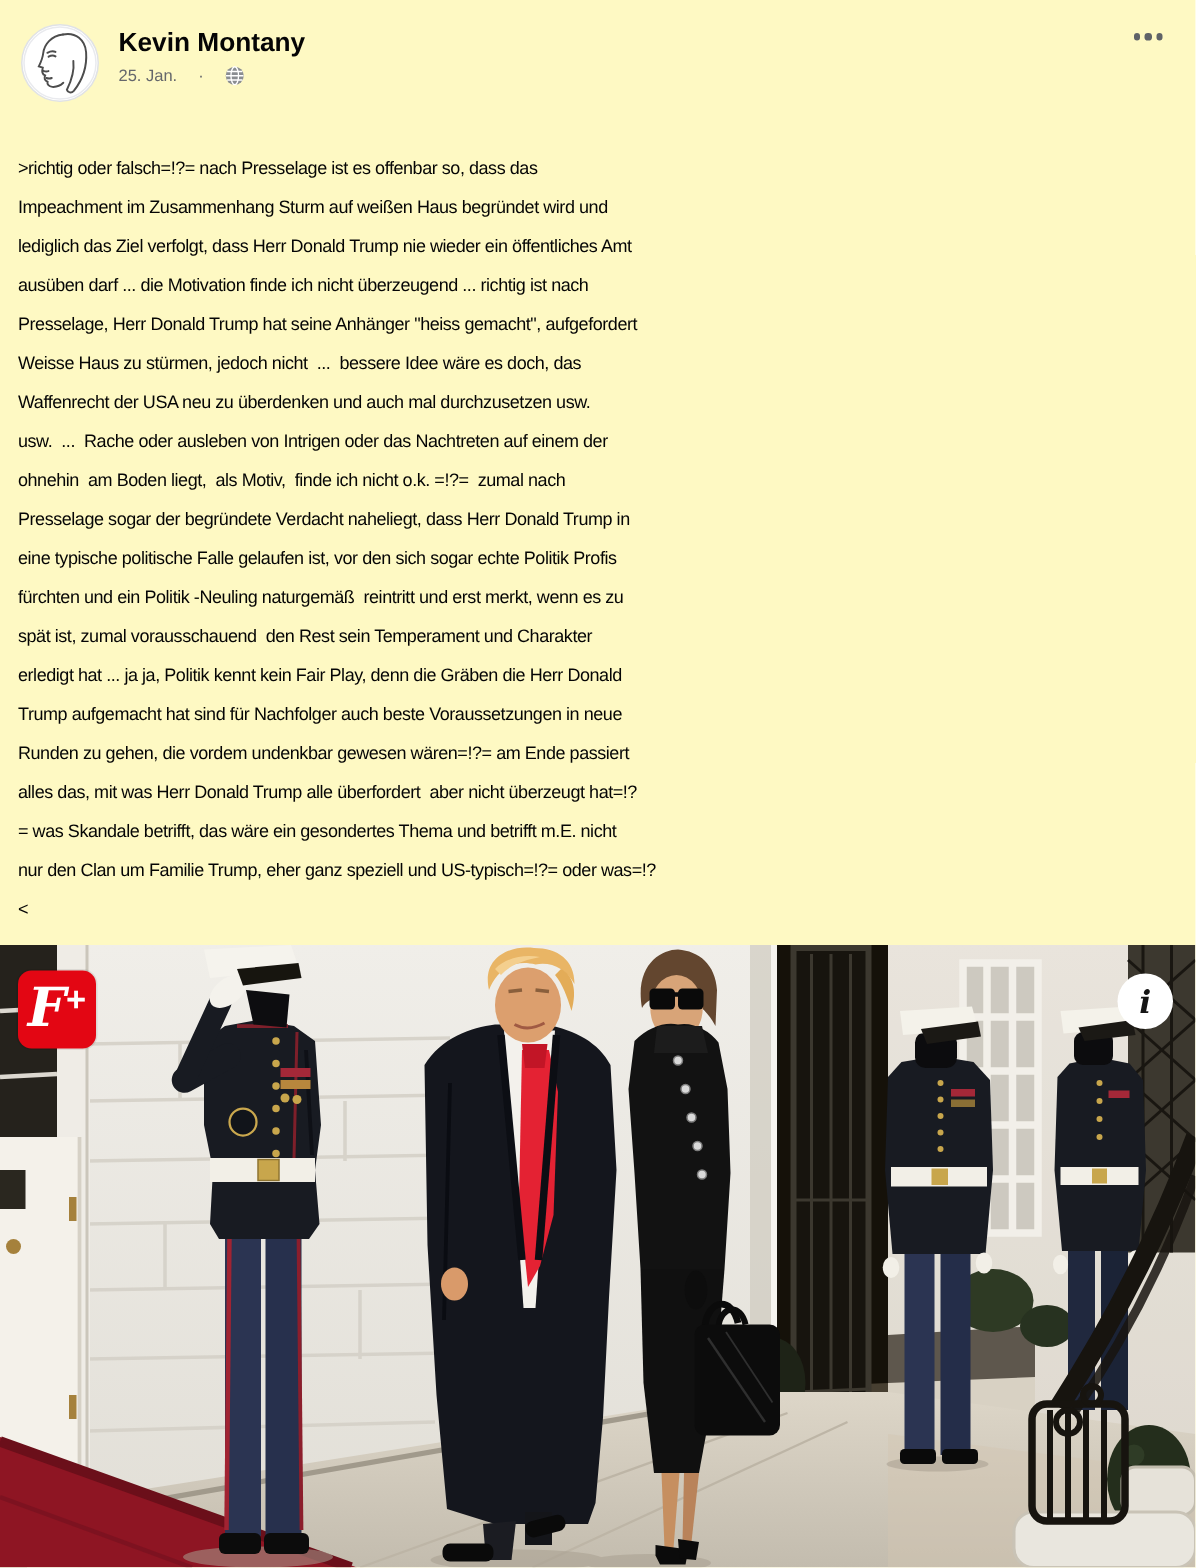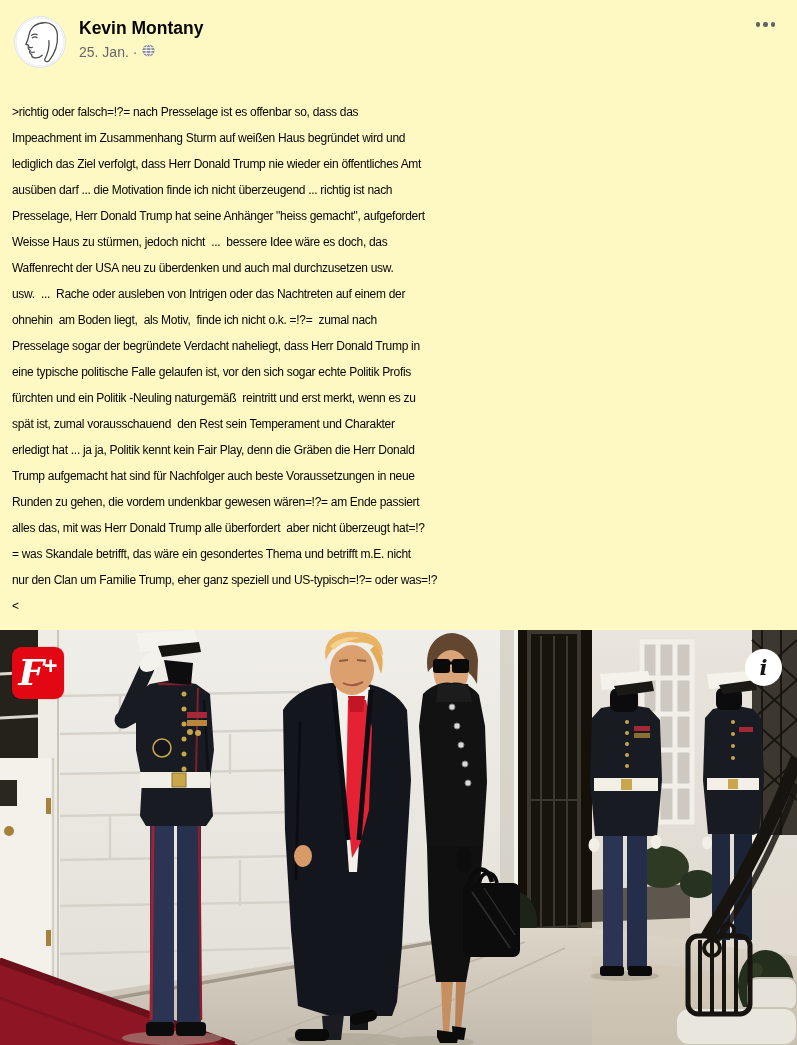--- a/index.html
+++ b/index.html
@@ -4,21 +4,21 @@
 <style>
   html,body{margin:0;padding:0;background:#fff;}
   .page{position:relative;width:797px;height:1045px;background:#fef9c3;overflow:hidden;
         font-family:"Liberation Sans",sans-serif;color:var(--text_primary,#050505);}
   
   .header{position:absolute;top:16px;left:14px;right:14px;height:54px;display:flex;}
   .avatar{width:50px;height:50px;border-radius:50%;border:1px solid #e0e2e6;background:#fff;
           overflow:hidden;flex:0 0 auto;cursor:pointer;}
   .hmeta{margin-left:13px;padding-top:1px;}
   .author{font-size:17.5px;font-weight:bold;line-height:1.3;color:var(--text_primary,#050505);cursor:pointer;}
-  .meta-row{display:flex;align-items:flex-start;gap:5px;margin-top:4px;font-size:14px;
+  .meta-row{display:flex;align-items:flex-end;gap:15px;margin-top:4px;font-size:11px;
             color:var(--text_secondary,#65676b);}
   .meta-row .sep{margin:0 -1px;}
   .more{position:absolute;right:12px;top:10px;display:flex;gap:3px;padding:12px 10px;cursor:pointer;}
   .more .dot{width:4.5px;height:4.5px;border-radius:50%;background:#5f6368;}
   
   .post-text{position:absolute;top:99px;left:12px;width:775px;font-size:12px;line-height:26px;
              letter-spacing:-0.3px;white-space:pre-wrap;color:var(--text_primary,#050505);}
   
   .photo{position:absolute;top:630px;left:0;width:797px;height:415px;background:#e6e3dc;cursor:pointer;}
   .photo svg.scene{display:block;width:797px;height:415px;}

